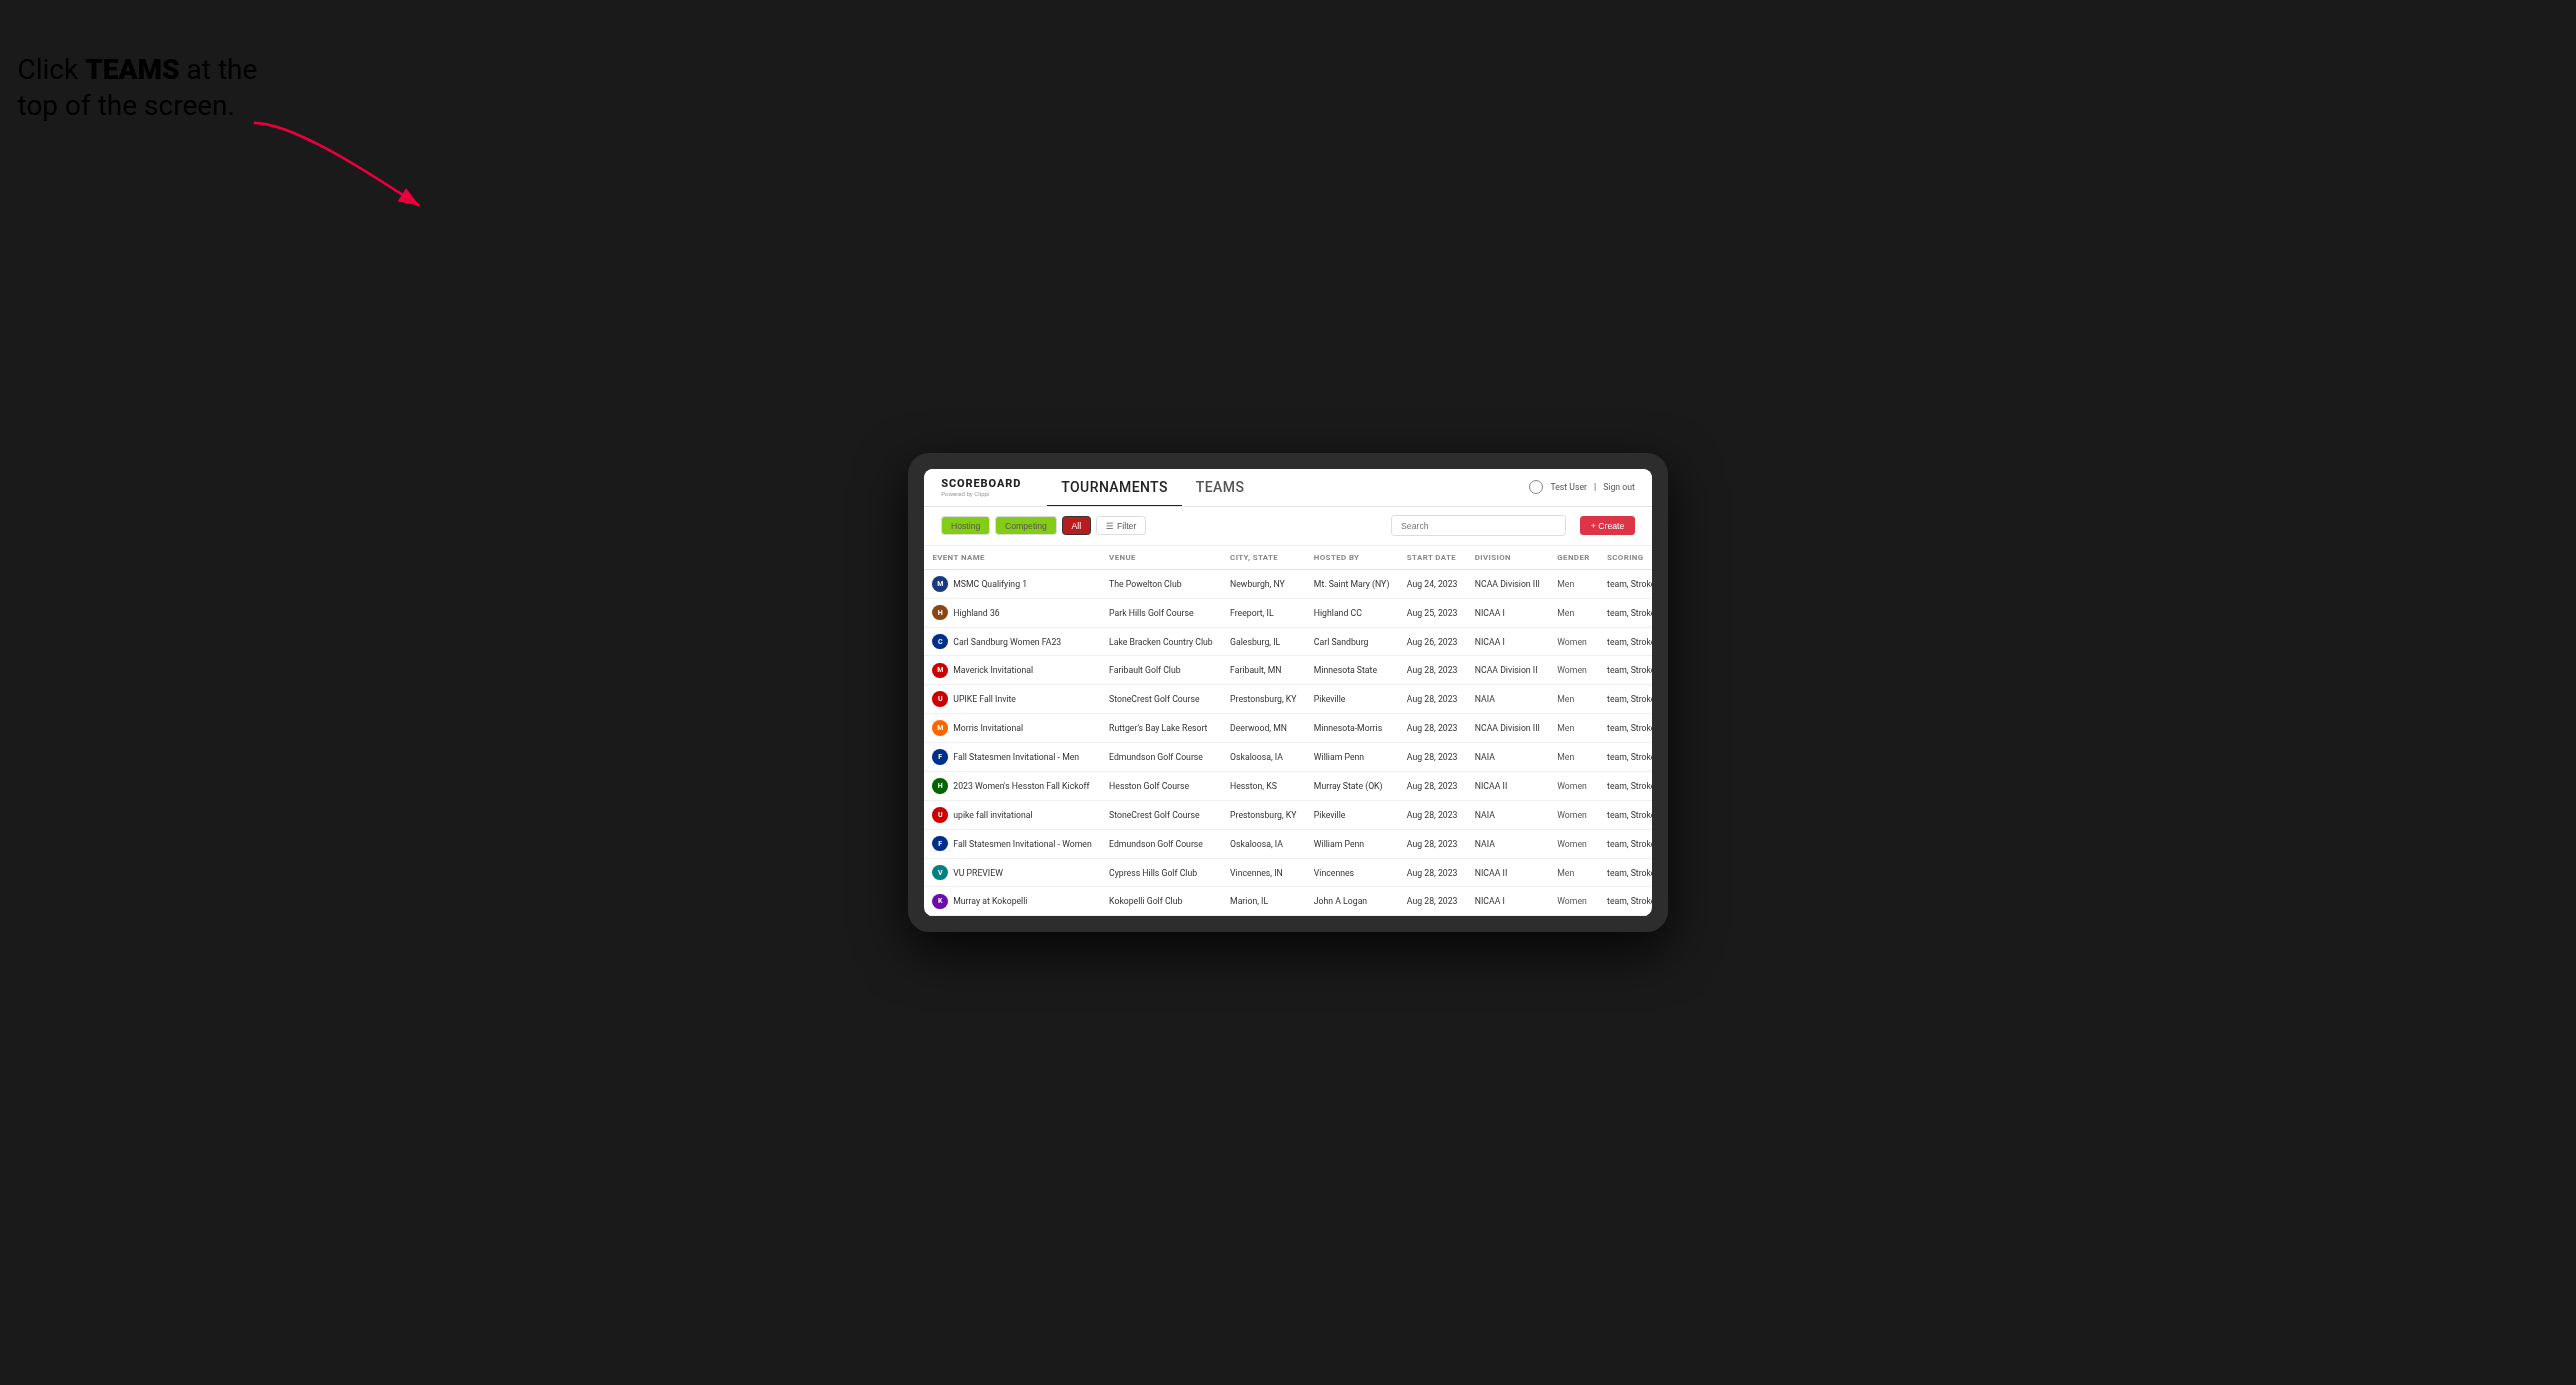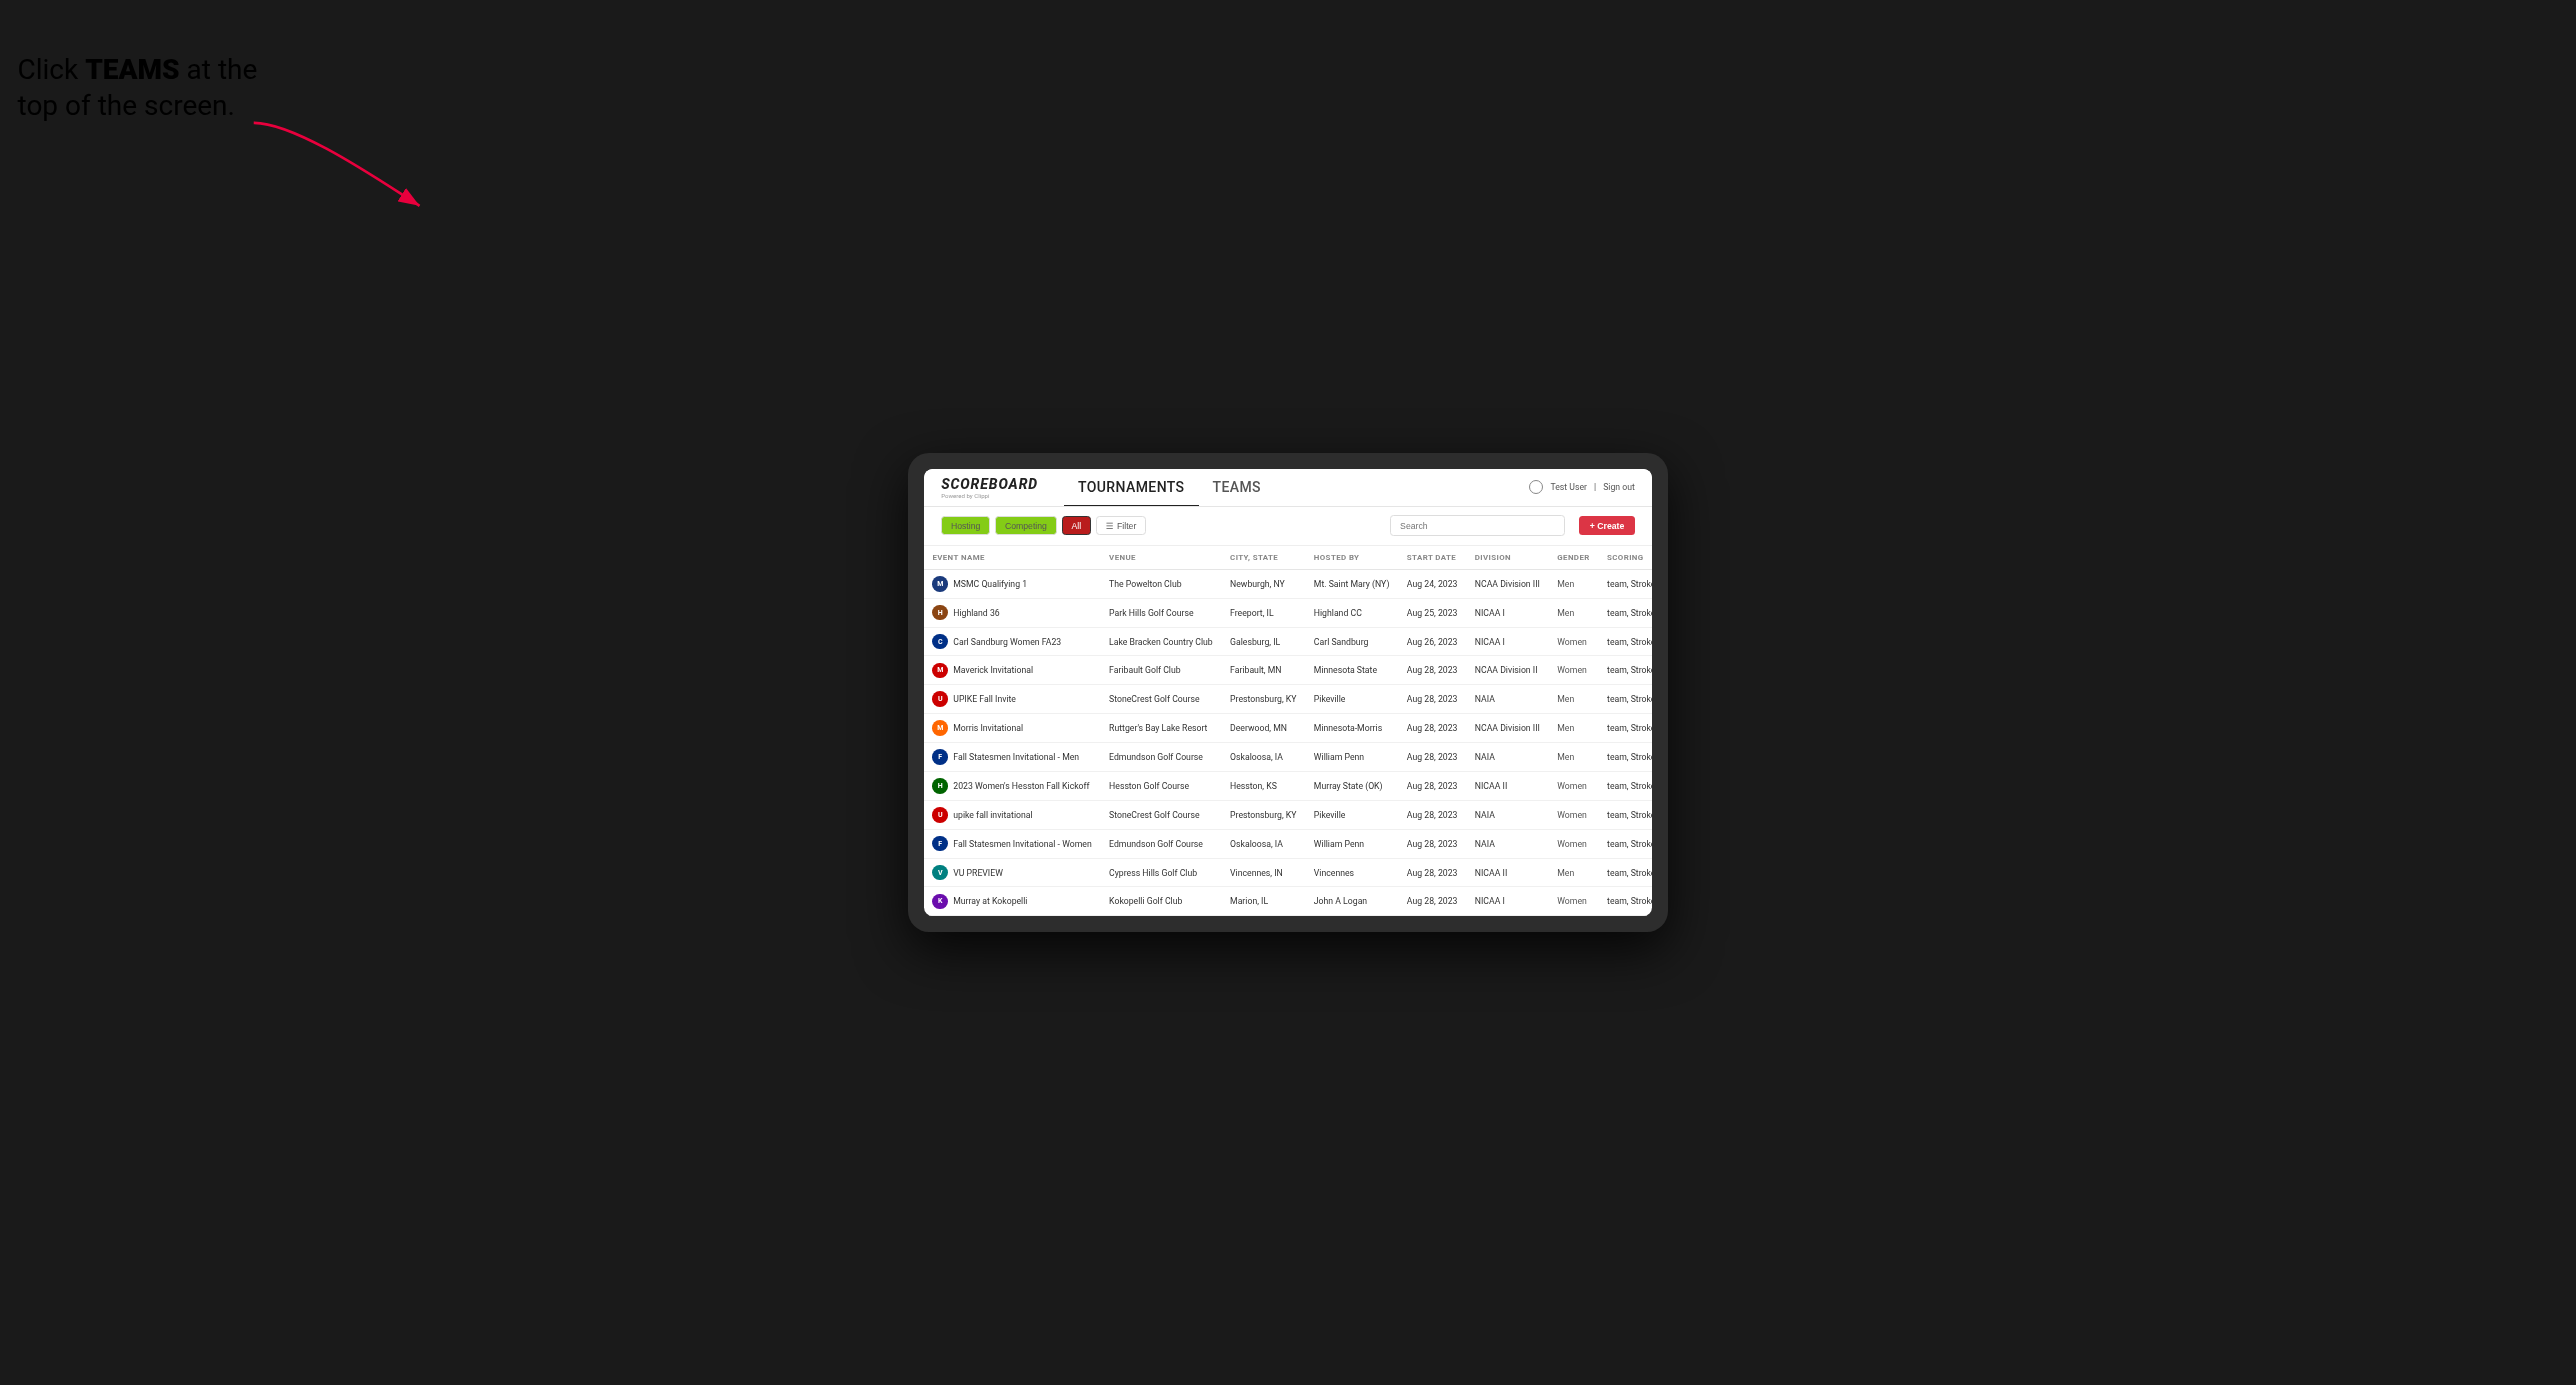--- a/index.html
+++ b/index.html
@@ -59,26 +59,25 @@
       height: 38px;
       background: #fff;
     }
 
     .logo {
       display: flex;
       flex-direction: column;
       margin-right: 26px;
     }
     .logo-text {
-      font-size: 14px;
+      font-size: 11px;
       font-weight: 800;
       letter-spacing: 0.9px;
       color: #222;
       text-transform: uppercase;
-      font-style: italic;
     }
     .logo-sub {
       font-size: 6.1px;
       color: #999;
     }
 
     .nav-items {
       display: flex;
       gap: 0;
       height: 100%;
@@ -169,21 +168,21 @@
     }
 
     .create-btn {
       padding: 4.4px 10.5px;
       background: #dc3545;
       color: #fff;
       border: none;
       border-radius: 3.5px;
       font-size: 8.7px;
       cursor: pointer;
-      font-weight: 700;
+      font-weight: 400;
     }
 
     
     .table-container {
       overflow-x: auto;
     }
 
     table {
       width: 100%;
       border-collapse: collapse;

